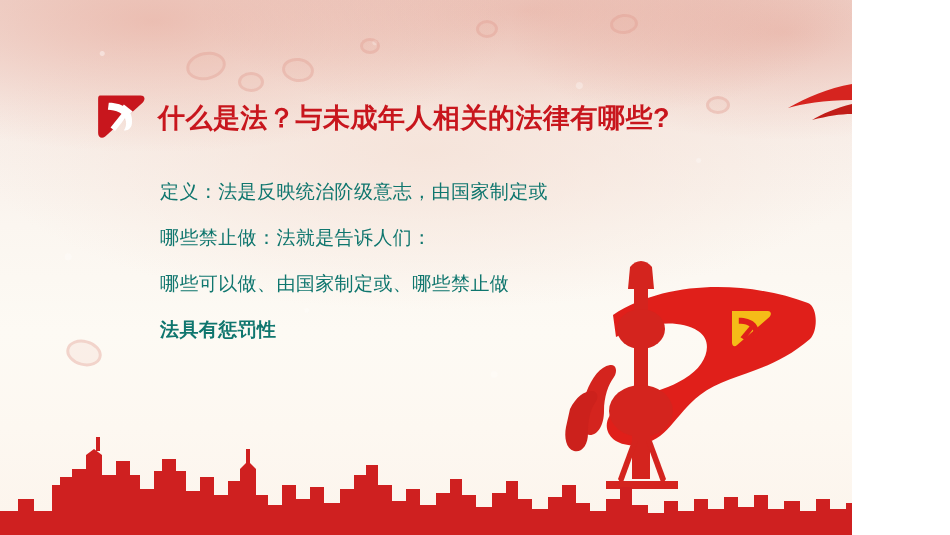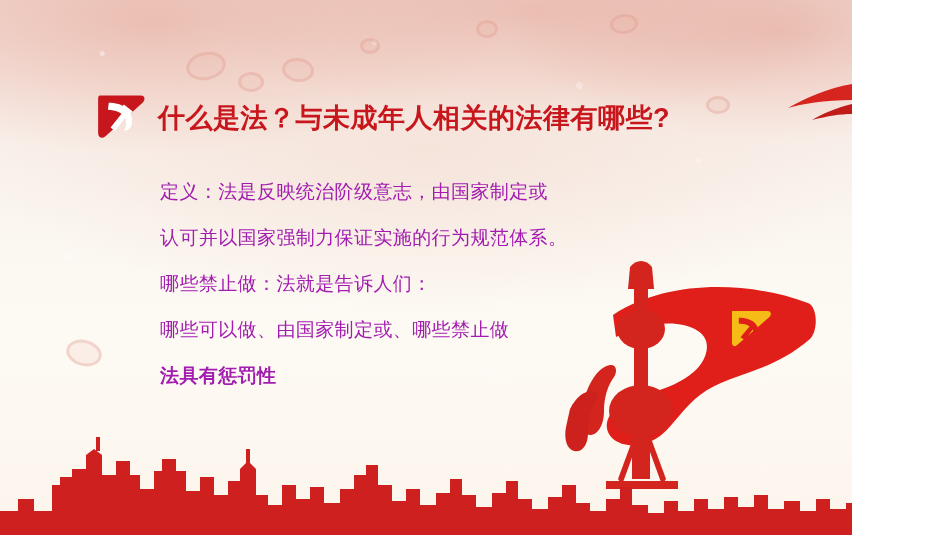--- a/index.html
+++ b/index.html
@@ -82,21 +82,21 @@
 
   
   .body-block {
     position: absolute;
     left: 160px;
     top: 182px;
     width: 560px;
   }
   .body-line {
     font-size: 19px;
-    color: #a21caf;
+    color: #0f766e;
     line-height: 1.0;
     margin-bottom: 27px;
     white-space: nowrap;
     letter-spacing: 0.4px;
   }
   .body-line.bold { font-weight: bold; }
 
   
   .skyline { position: absolute; left: 0; bottom: 0; }
 
@@ -131,21 +131,20 @@
     <path d="M14 12 C32 12 42 22 40 36 C39 41 35 44 31 43 C35 38 35 28 26 23 C22 21 17 20 13 20 Z" fill="#ffffff"></path>
 
     <path d="M16 40 L32 20 L37 24 L21 44 Z" fill="#ffffff"></path>
     <path d="M31 14 L41 22 L36 27 L27 19 Z" fill="#ffffff"></path>
   </svg>
 
   <div class="title">什么是法？与未成年人相关的法律有哪些?</div>
 
   <div class="body-block">
     <div class="body-line">定义：法是反映统治阶级意志，由国家制定或</div>
-    <div class="body-line">认可并以国家强制力保证实施的行为规范体系。</div>
     <div class="body-line">哪些禁止做：法就是告诉人们：</div>
     <div class="body-line">哪些可以做、由国家制定或、哪些禁止做</div>
     <div class="body-line bold">法具有惩罚性</div>
   </div>
 
   <svg class="tower-art" width="300" height="260" viewBox="0 0 300 260">
 
     <path d="M95 70 C150 34 230 36 290 58 C300 62 300 86 292 94 C250 130 210 128 182 150
              C156 170 150 196 120 200 C96 203 82 186 92 170 C104 152 140 150 166 134
              C190 120 196 96 180 86 C158 72 122 80 98 92 Z" fill="#e01f1a"></path>

